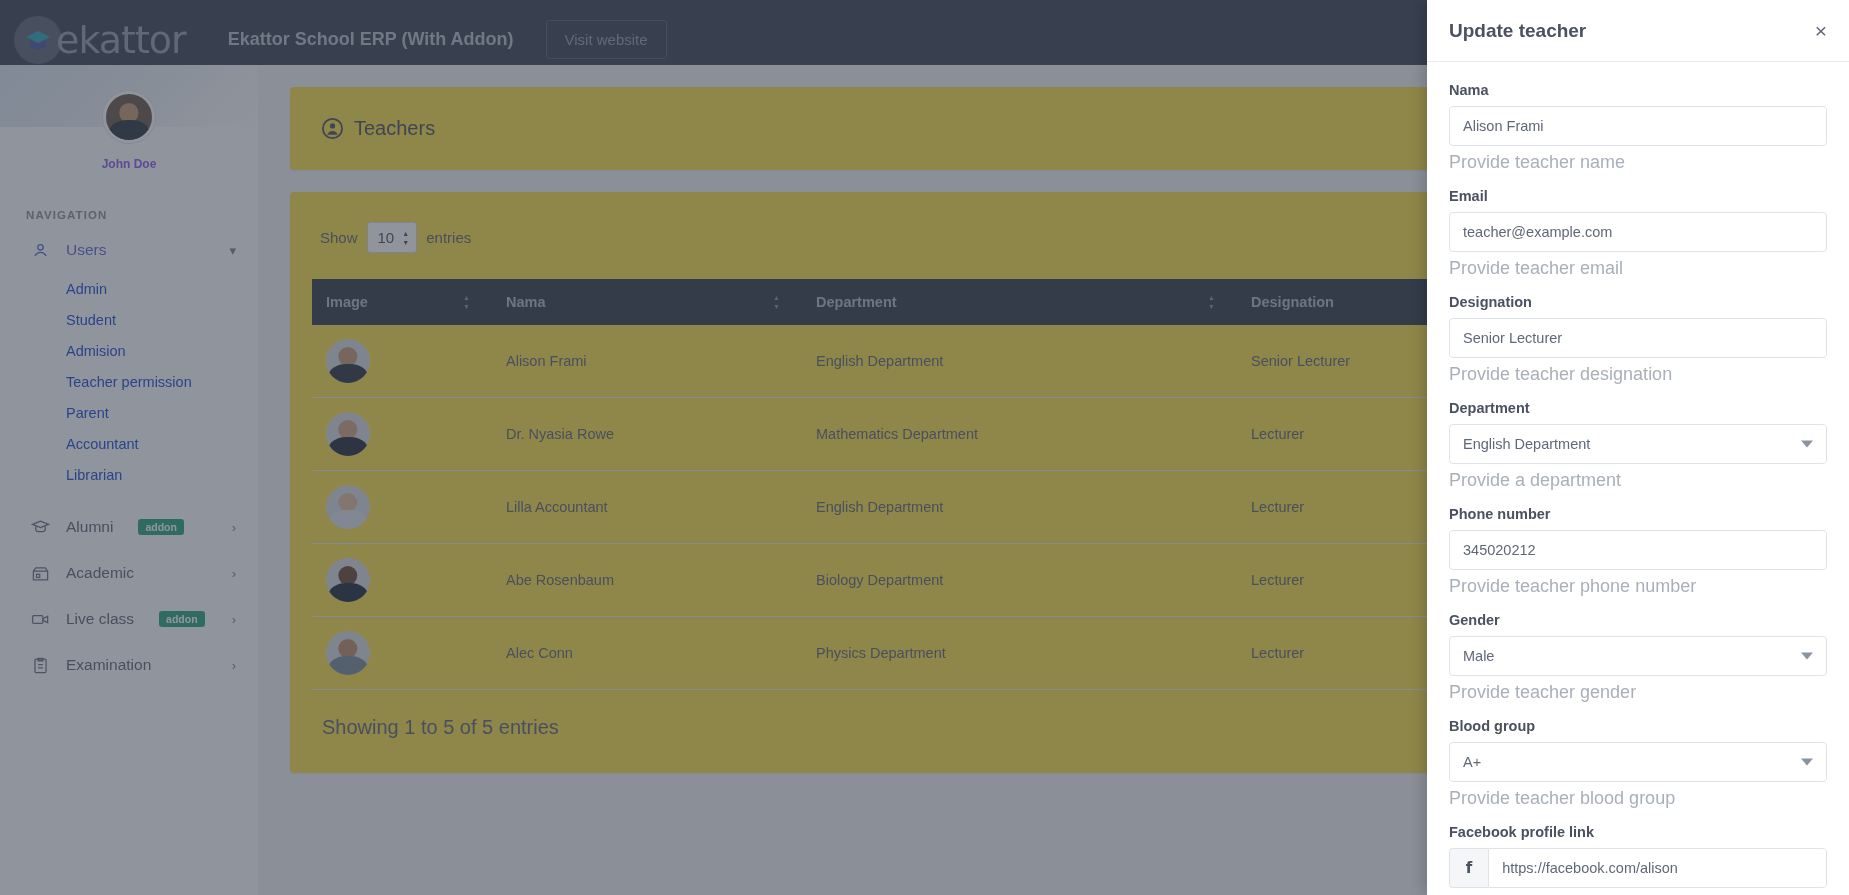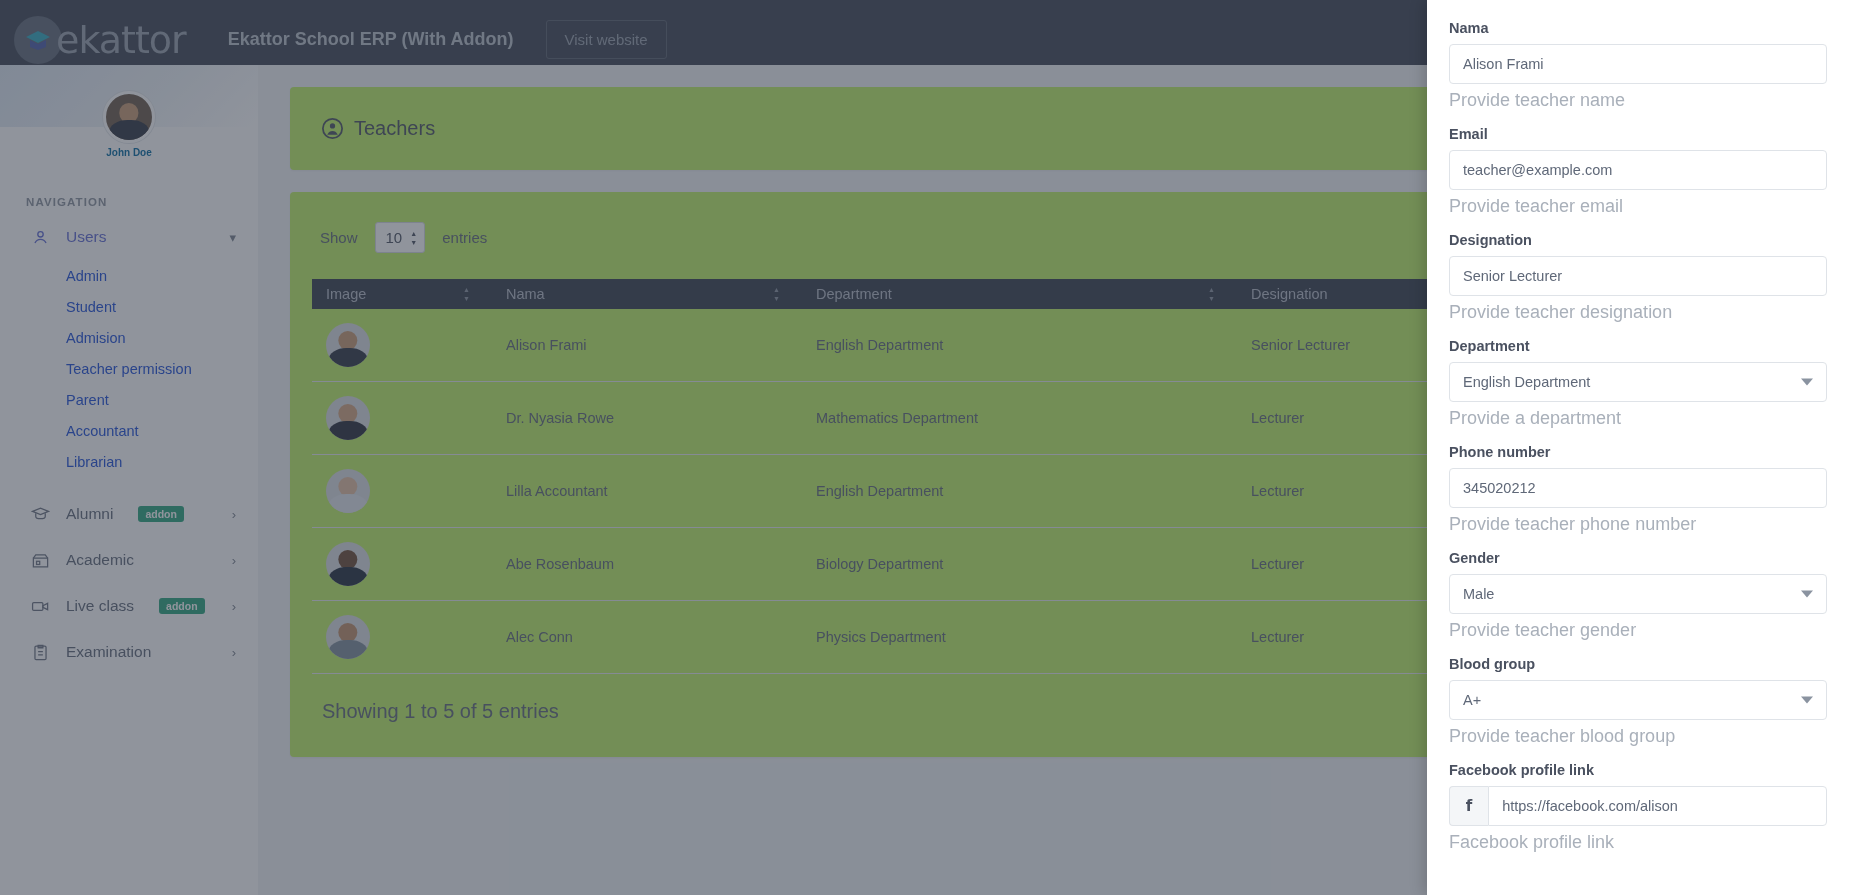--- a/index.html
+++ b/index.html
@@ -49,21 +49,21 @@
   .profile { position: relative; padding-top: 26px; text-align: center; }
   .avatar {
     width: 52px; height: 52px; border-radius: 50%; margin: 0 auto;
     background: #6b5a4a; border: 3px solid #ffffff;
     box-shadow: 0 0 0 1px #e2e6ea; overflow: hidden; position: relative;
   }
   .avatar .head { position:absolute; left:50%; top:20%; transform:translateX(-50%);
       width:42%; height:42%; border-radius:50%; background:#c79a72; }
   .avatar .body { position:absolute; left:50%; bottom:-12%; transform:translateX(-50%);
       width:86%; height:56%; border-radius:46% 46% 0 0; background:#2d3340; }
-  .profile-name { margin-top: 4px; font-size: 10px; font-weight: 700; color: #0369a1; }
+  .profile-name { margin-top: 14px; font-size: 12px; font-weight: 700; color: #8b5cf6; }
   .nav-label {
     margin: 38px 0 6px 26px; font-size: 11.5px; letter-spacing: 1.1px;
     color: #8b929d; font-weight: 700;
   }
   .nav-item {
     display: flex; align-items: center; height: 46px; padding: 0 22px 0 30px;
     font-size: 15.5px; color: #5f6878; gap: 16px; position: relative;
   }
   .nav-item .ico { width: 20px; display: flex; align-items: center; justify-content: center; color: #6b7280; }
   .nav-item.active { color: #5f6ad4; }
@@ -75,40 +75,40 @@
   }
   .sub-item.active { color: #5f6ad4; }
   .badge-addon {
     background: #29a47c; color: #ffffff; font-size: 10.5px; font-weight: 700;
     padding: 3px 7px; border-radius: 3px; margin-left: 9px; line-height: 1;
   }
 
   
   .content { position: absolute; top: 65px; left: 258px; right: 0; bottom: 0; background: #f1f3f6; }
   .card {
-    background: #bef264; margin: 22px 46px 0 32px; border-radius: 4px;
+    background: #fde047; margin: 22px 46px 0 32px; border-radius: 4px;
     box-shadow: 0 1px 2px rgba(0,0,0,.05);
   }
   .page-head { padding: 30px 0 30px 32px; display: flex; align-items: center; gap: 11px; }
   .page-head .pt { font-size: 20px; color: #4a5160; }
   .user-circle-ico { width: 21px; height: 21px; color: #4a5160; }
 
   .table-card { margin-top: 22px; padding: 26px 22px 34px 22px; }
-  .show-entries { display: flex; align-items: center; gap: 17px; font-size: 15px; color: #5f6878; padding: 4px 0 26px 8px; }
+  .show-entries { display: flex; align-items: center; gap: 9px; font-size: 15px; color: #5f6878; padding: 4px 0 26px 8px; }
   .len-select {
     border: 1px solid #d5dae0; border-radius: 3px; padding: 6px 22px 6px 10px;
     font-size: 15px; color: #4a5160; position: relative; background: #fff;
   }
   .len-select .arrows { position: absolute; right: 7px; top: 50%; transform: translateY(-50%);
     display: flex; flex-direction: column; gap: 2px; font-size: 7px; color: #4a5160; line-height: 1; }
 
   table { width: 100%; border-collapse: collapse; }
   thead th {
-    background: #343c4b; color: #b4bbc6; text-align: left; font-weight: 400;
-    font-size: 14.5px; padding: 7px 14px; position: relative;
+    background: #343c4b; color: #b4bbc6; text-align: left; font-weight: 700;
+    font-size: 14.5px; padding: 15px 14px; position: relative;
   }
   thead th .sort {
     position: absolute; right: 22px; top: 50%; transform: translateY(-50%);
     display: flex; flex-direction: column; gap: 2px; font-size: 7px; color: #8a93a0; line-height: 1;
   }
   tbody td { padding: 14px; font-size: 14.5px; color: #5f6878; border-bottom: 1px solid #e7eaee; vertical-align: middle; }
   tbody tr:first-child td { border-top: none; }
   .cell-avatar { width: 44px; height: 44px; border-radius: 50%; overflow: hidden; position: relative; background: #d9dde2; }
   .cell-avatar .h { position:absolute; left:50%; top:18%; transform:translateX(-50%); width:44%; height:44%; border-radius:50%; }
   .cell-avatar .b { position:absolute; left:50%; bottom:-14%; transform:translateX(-50%); width:88%; height:58%; border-radius:46% 46% 0 0; }
@@ -384,20 +384,24 @@
         </table>
 
         <div class="table-footer">Showing 1 to 5 of 5 entries</div>
       </div>
     </div>
   </div>
 
   <div class="overlay"></div>
 
   <div class="modal">
+    <div class="modal-head">
+      <span class="modal-title">Update teacher</span>
+      <button class="modal-close">×</button>
+    </div>
     <div class="modal-body">
 
       <div class="fgroup">
         <label class="flabel">Nama</label>
         <input class="finput" value="Alison Frami" style="">
         <div class="fhelp">Provide teacher name</div>
       </div>
 
       <div class="fgroup">
         <label class="flabel">Email</label>

